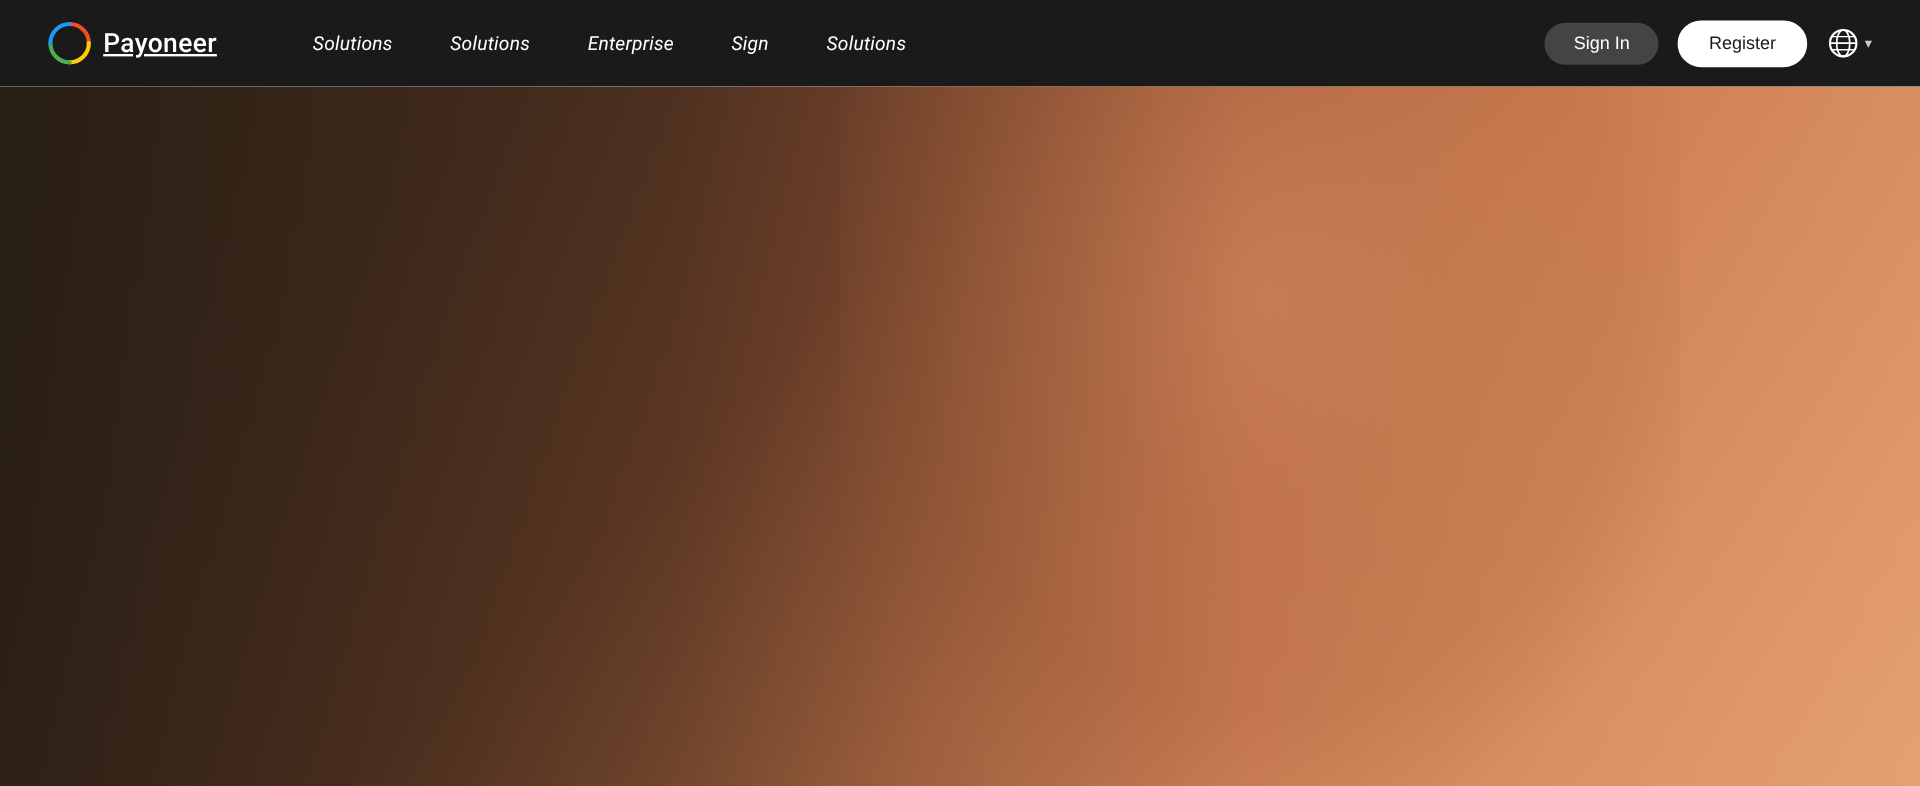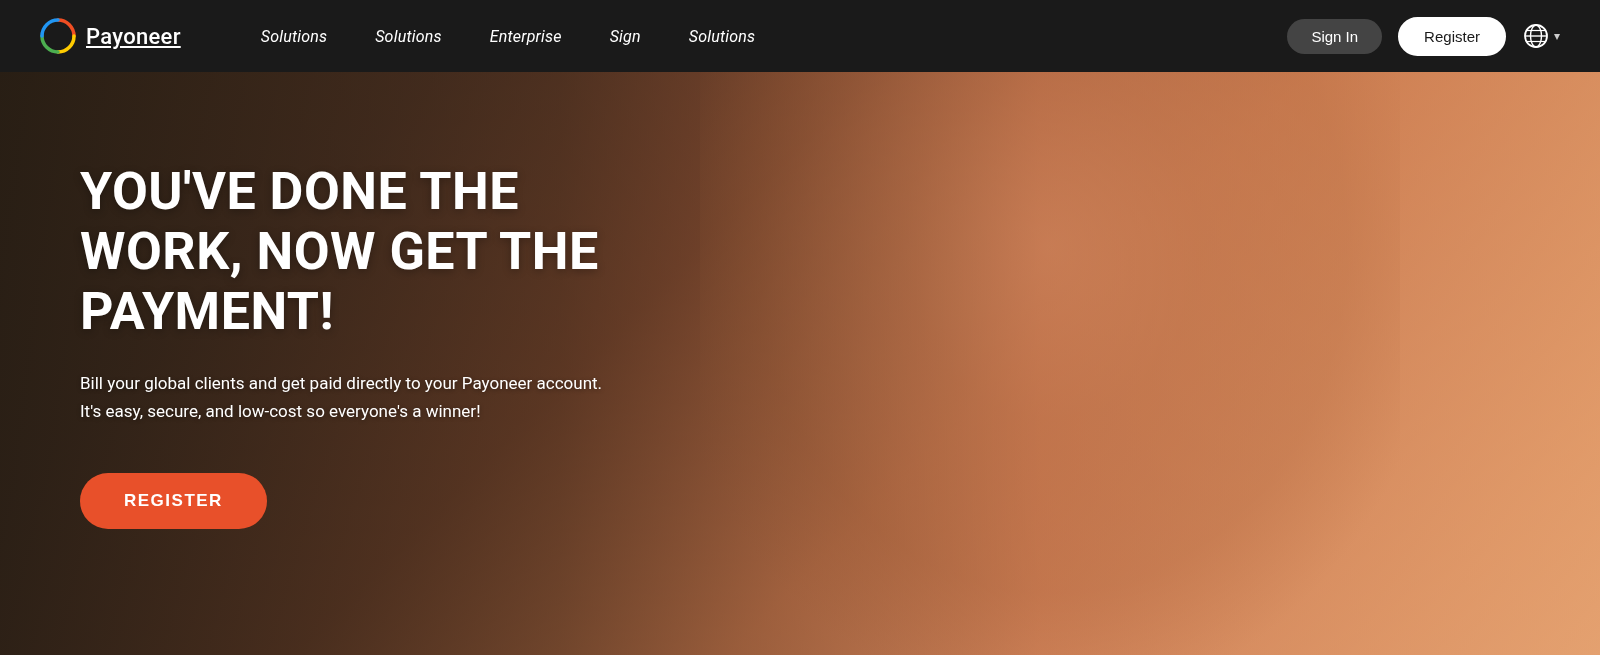--- a/index.html
+++ b/index.html
@@ -240,18 +240,13 @@
       </svg>
       <span class="chevron-down">▾</span>
     </div>
   </div>
 </nav>
 
 <section class="hero">
   <div class="hero-photo"></div>
   <div class="hero-person"></div>
   <div class="hero-bg"></div>
-  <div class="hero-content">
-    <h1 class="hero-title">YOU'VE DONE THE WORK, NOW GET THE PAYMENT!</h1>
-    <p class="hero-subtitle">Bill your global clients and get paid directly to your Payoneer account.<br>It's easy, secure, and low-cost so everyone's a winner!</p>
-    <button class="btn-hero-register">REGISTER</button>
-  </div>
 </section>
 
 </body></html>

